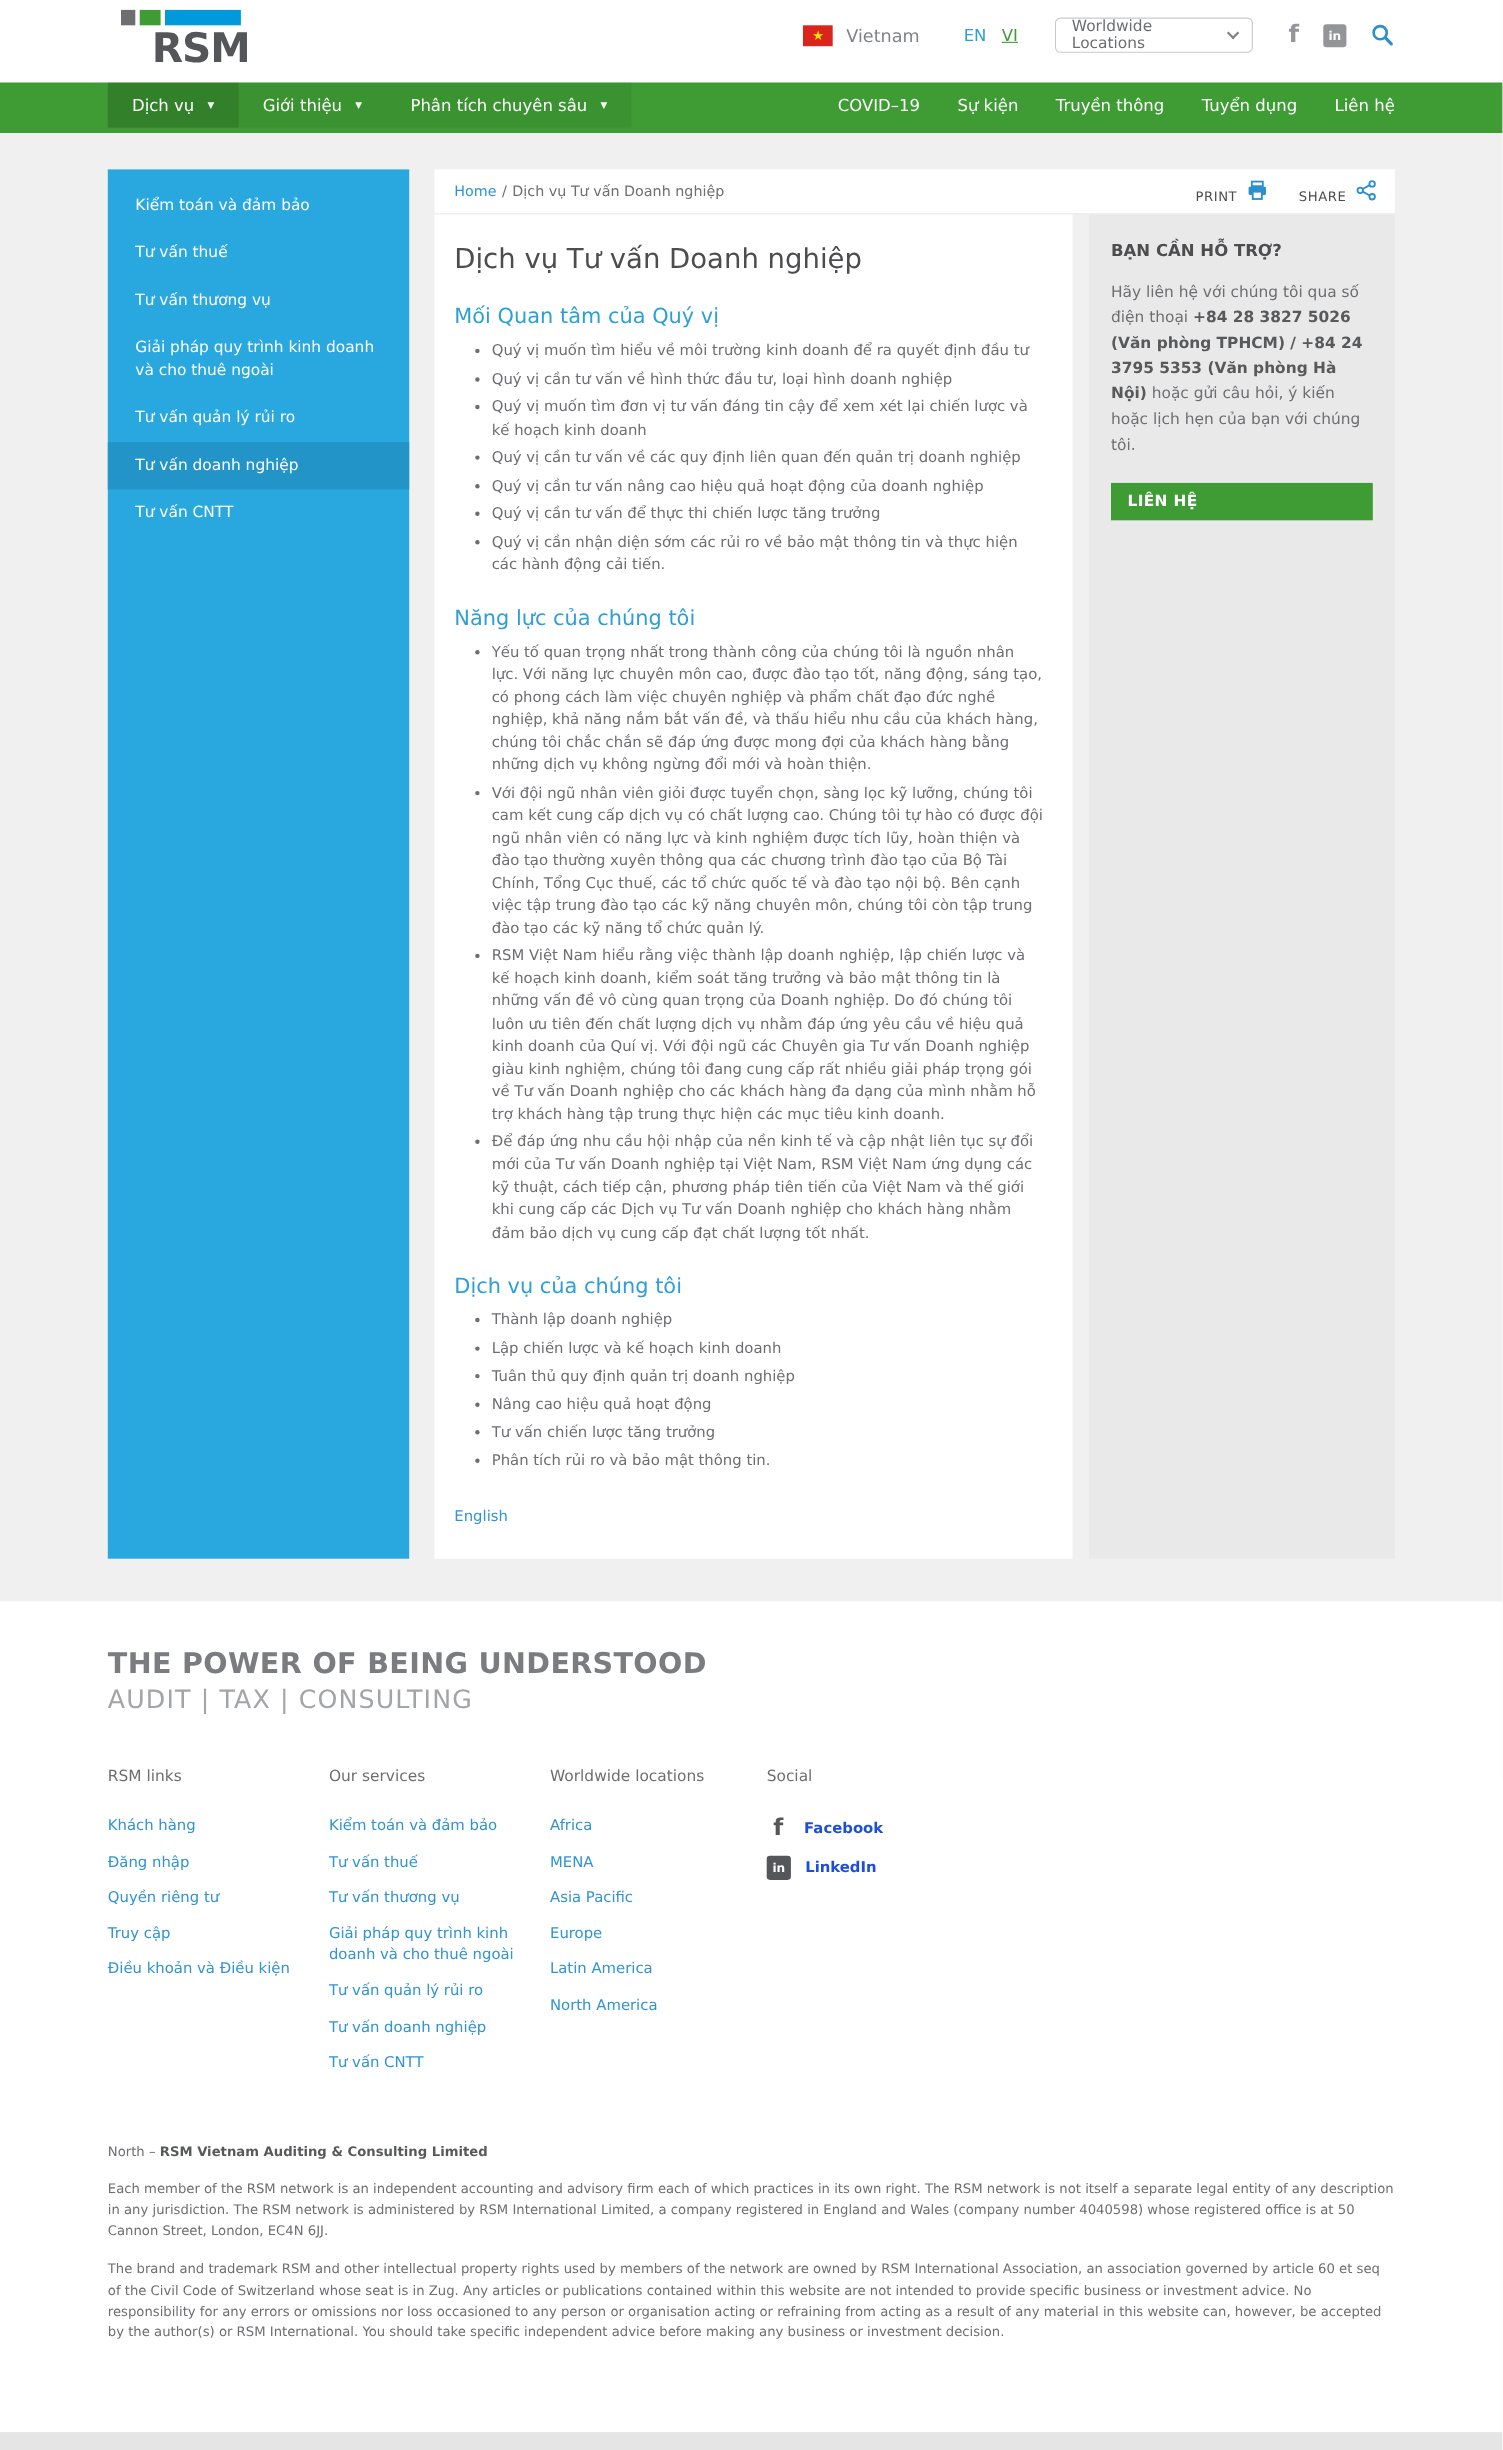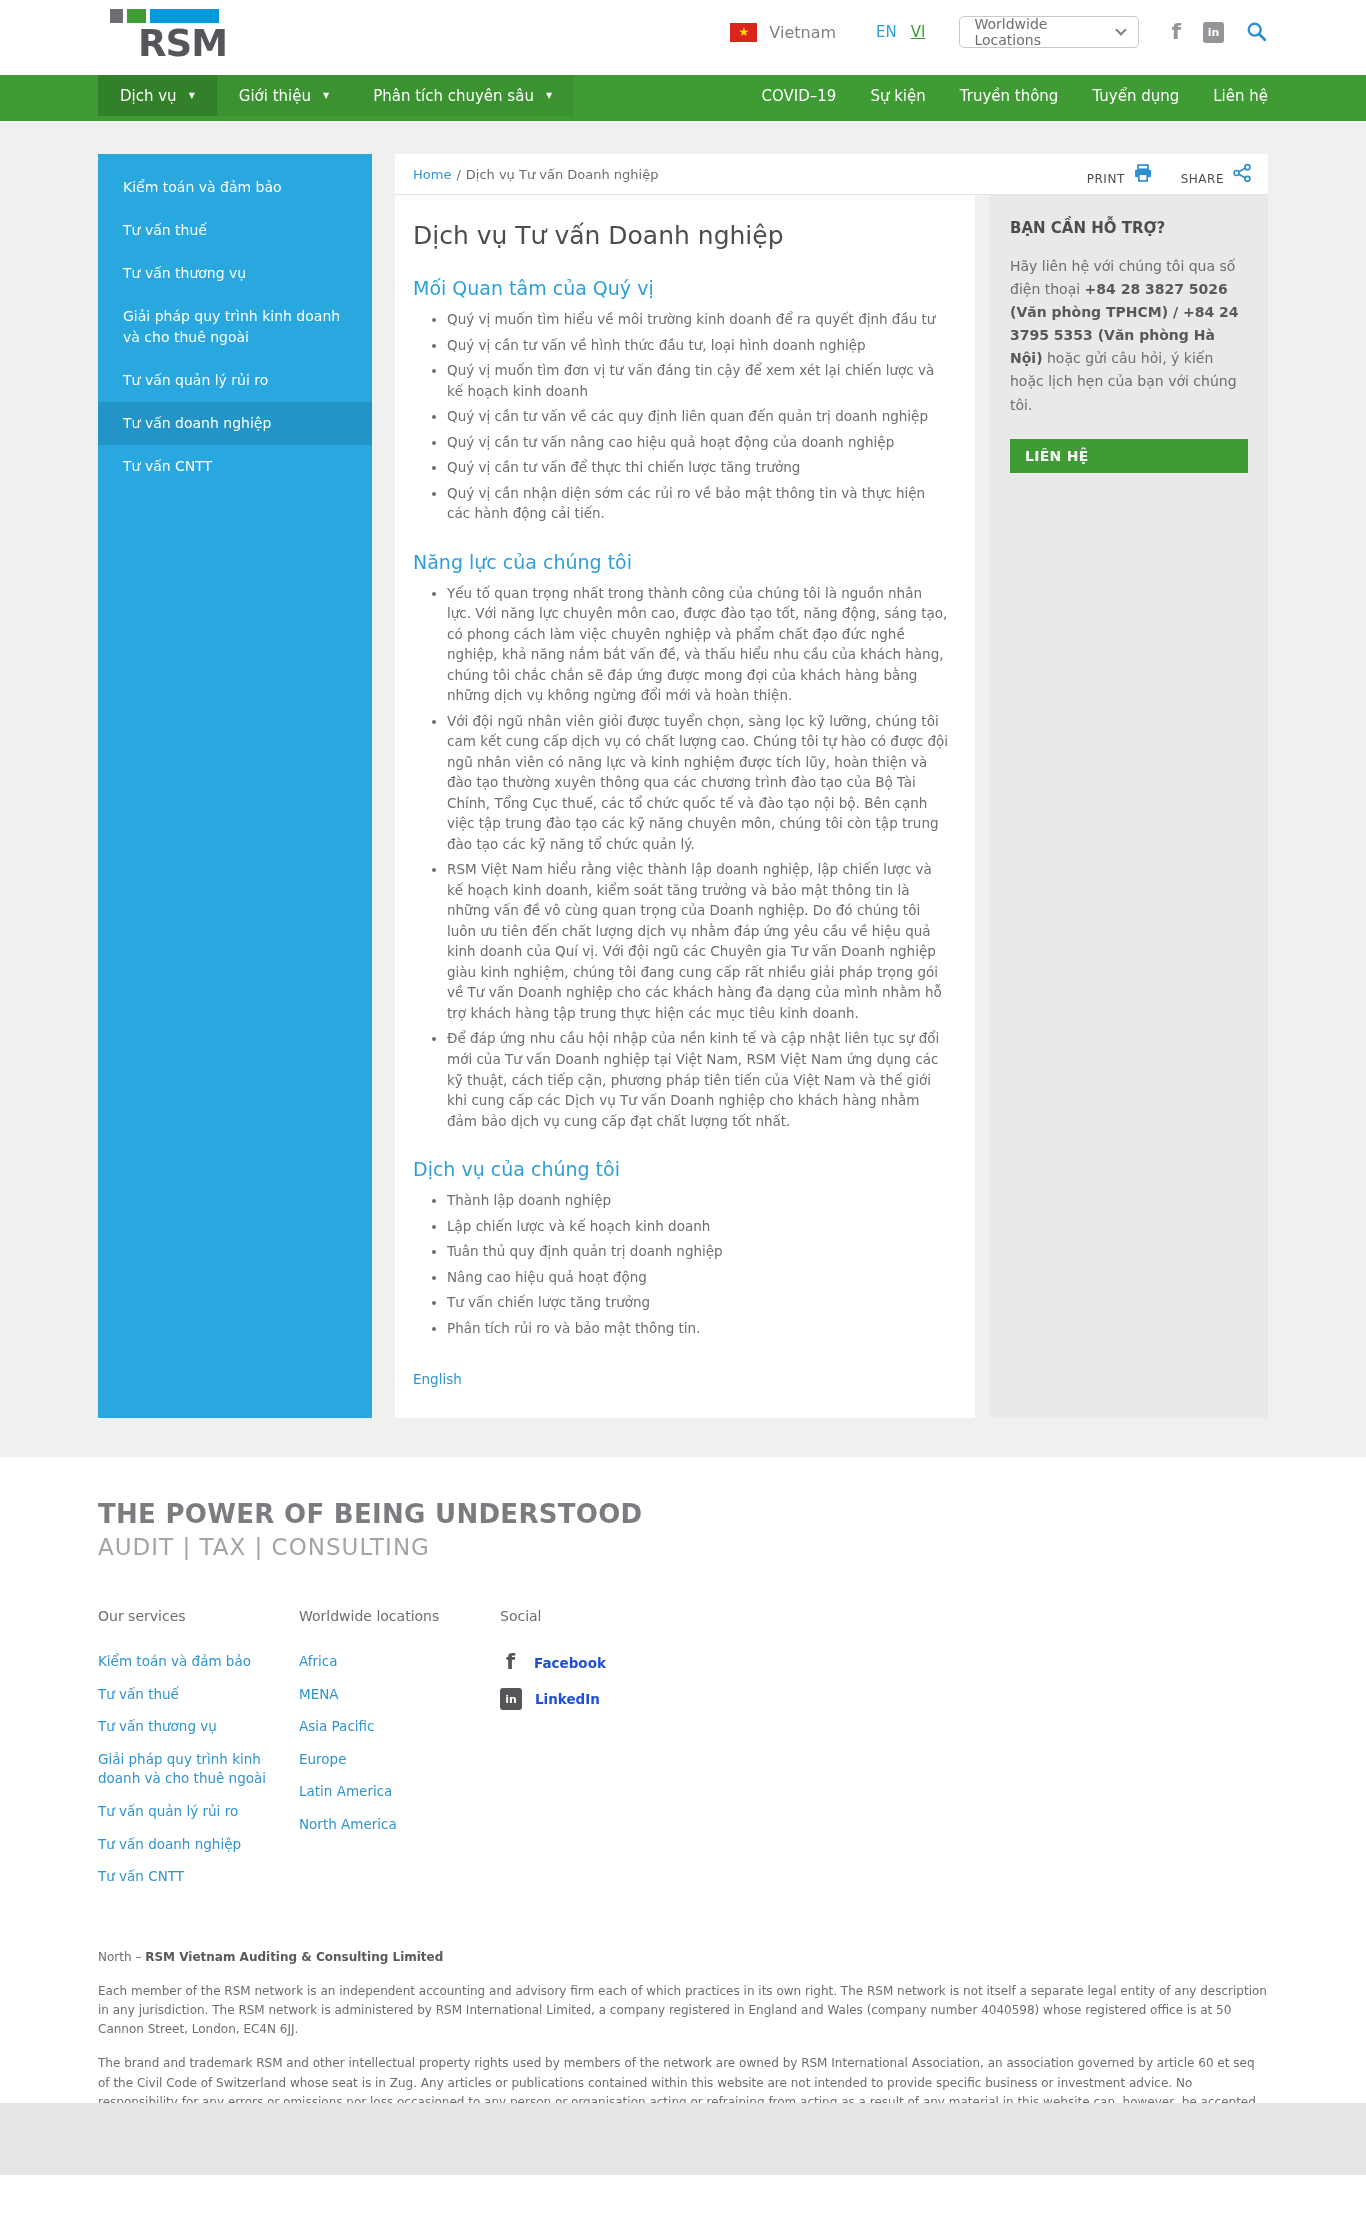--- a/index.html
+++ b/index.html
@@ -78,21 +78,21 @@
   .english-link { display:inline-block; margin-top:28px; color:#3093d2; font-size:13.5px; }
 
   .support { flex:1; margin-left:15px; background:#e9e9ea; padding:24px 20px; }
   .support h3 { font-size:15px; font-weight:bold; color:#4d4d4f; margin:0 0 18px; }
   .support p { font-size:14px; line-height:1.65; color:#6d6e71; margin:0; }
   .support strong { color:#58595b; }
   .contact-btn { display:block; margin-top:22px; background:#3f9c35; color:#fff; font-weight:bold;
     font-size:14px; padding:9px 15px; letter-spacing:0.3px; }
 
   
-  .site-footer { background:#fff; height:646px; overflow:hidden; padding-top:42px; }
+  .site-footer { background:#fff; height:755px; overflow:hidden; padding-top:42px; }
   .tagline1 { font-size:26px; font-weight:bold; color:#7a7c7f; letter-spacing:0.3px; }
   .tagline2 { font-size:23px; color:#a2a4a7; margin-top:5px; letter-spacing:1px; }
   .footer-cols { display:flex; margin-top:48px; }
   .fcol { width:201px; }
   .fcol:nth-child(3) { width:197px; }
   .fcol:last-child { width:auto; }
   .fcol-h { font-size:14px; font-weight:400; color:#6d6e71; margin:0 0 28px; }
   .flink { display:block; width:172px; color:#3093d2; font-size:13.5px; line-height:1.45; margin-bottom:13px; }
   .soc-row { display:flex; align-items:center; gap:13px; margin-bottom:15px; cursor:pointer; }
   .fb-ic { font-size:21px; font-weight:bold; color:#54565a; width:21px; text-align:center; line-height:1; }
@@ -273,20 +273,28 @@
       </div>
     </div>
   </div>
 
   <footer class="site-footer">
     <div class="container">
       <div class="tagline1">THE POWER OF BEING UNDERSTOOD</div>
       <div class="tagline2">AUDIT | TAX | CONSULTING</div>
       <div class="footer-cols" id="footer-cols">
           <div class="fcol">
+            <h4 class="fcol-h">RSM links</h4>
+            <a class="flink">Khách hàng</a>
+            <a class="flink">Đăng nhập</a>
+            <a class="flink">Quyền riêng tư</a>
+            <a class="flink">Truy cập</a>
+            <a class="flink">Điều khoản và Điều kiện</a>
+          </div>
+          <div class="fcol">
             <h4 class="fcol-h">Our services</h4>
             <a class="flink">Kiểm toán và đảm bảo</a>
             <a class="flink">Tư vấn thuế</a>
             <a class="flink">Tư vấn thương vụ</a>
             <a class="flink">Giải pháp quy trình kinh doanh và cho thuê ngoài</a>
             <a class="flink">Tư vấn quản lý rủi ro</a>
             <a class="flink">Tư vấn doanh nghiệp</a>
             <a class="flink">Tư vấn CNTT</a>
           </div>
           <div class="fcol">

